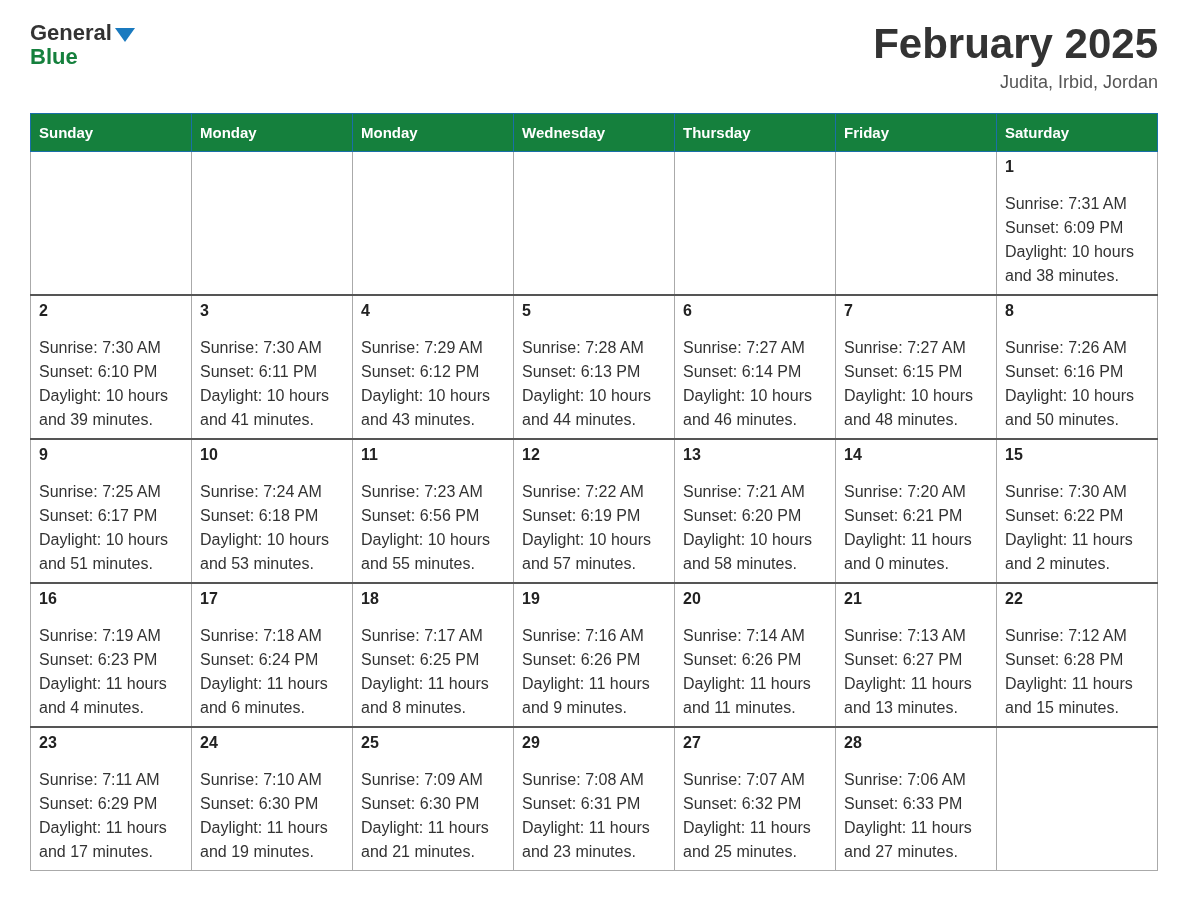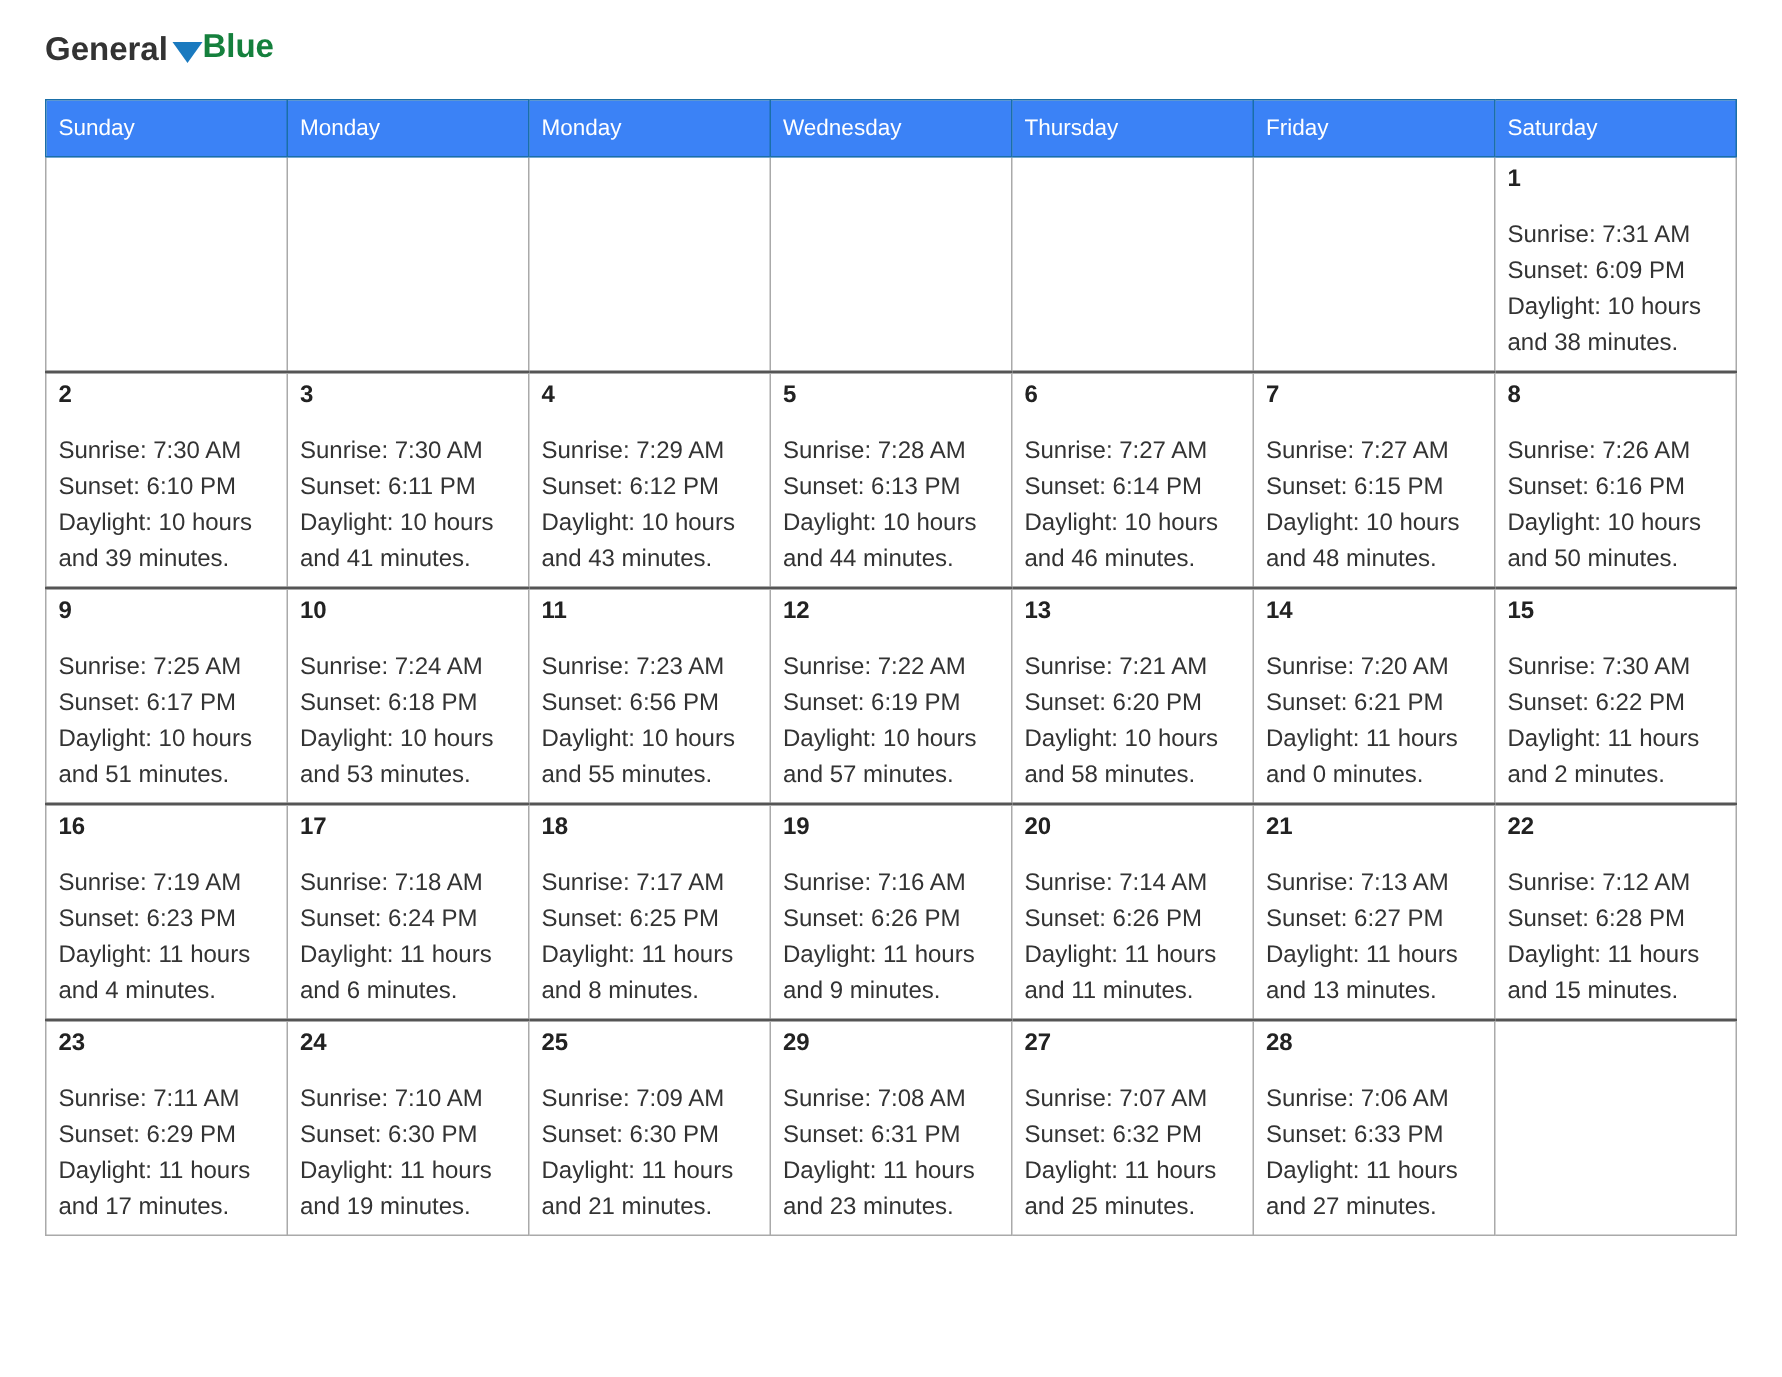--- a/index.html
+++ b/index.html
@@ -10,21 +10,21 @@
       color: #333;
     }
     .header {
       display: flex;
       justify-content: space-between;
       align-items: flex-start;
       margin-bottom: 20px;
     }
     .logo {
       display: flex;
-      flex-direction: row;
+      flex-direction: column;
       align-items: flex-start;
     }
     .logo-text-general {
       font-size: 22px;
       font-weight: bold;
       color: #333;
       display: flex;
       align-items: center;
     }
     .logo-arrow {
@@ -55,26 +55,26 @@
     .subtitle {
       font-size: 18px;
       color: #555;
       margin-top: 4px;
     }
     .calendar {
       width: 100%;
       border-collapse: collapse;
     }
     .calendar thead tr th {
-      background-color: #3b82f6;
+      background-color: #15803d;
       color: #fff;
       padding: 10px 8px;
       text-align: left;
       font-size: 15px;
-      font-weight: normal;
+      font-weight: bold;
       border: 1px solid #1a6fa8;
     }
     .calendar tbody tr td {
       border: 1px solid #aaa;
       vertical-align: top;
       padding: 6px 8px;
       width: 14.28%;
       min-height: 100px;
     }
     .calendar tbody tr td.empty {
@@ -99,20 +99,24 @@
 </head>
 <body>
 
 <div class="header">
   <div class="logo">
     <div class="logo-text-general">
       <span>General</span>
         <span class="logo-arrow"></span>
     </div>
     <div class="logo-blue">Blue</div>
+  </div>
+  <div class="title-section">
+    <div class="main-title">February 2025</div>
+    <div class="subtitle">Judita, Irbid, Jordan</div>
   </div>
 </div>
 
 <table class="calendar">
   <thead>
     <tr>
     <th>Sunday</th>
         <th>Monday</th>
         <th>Monday</th>
         <th>Wednesday</th>

